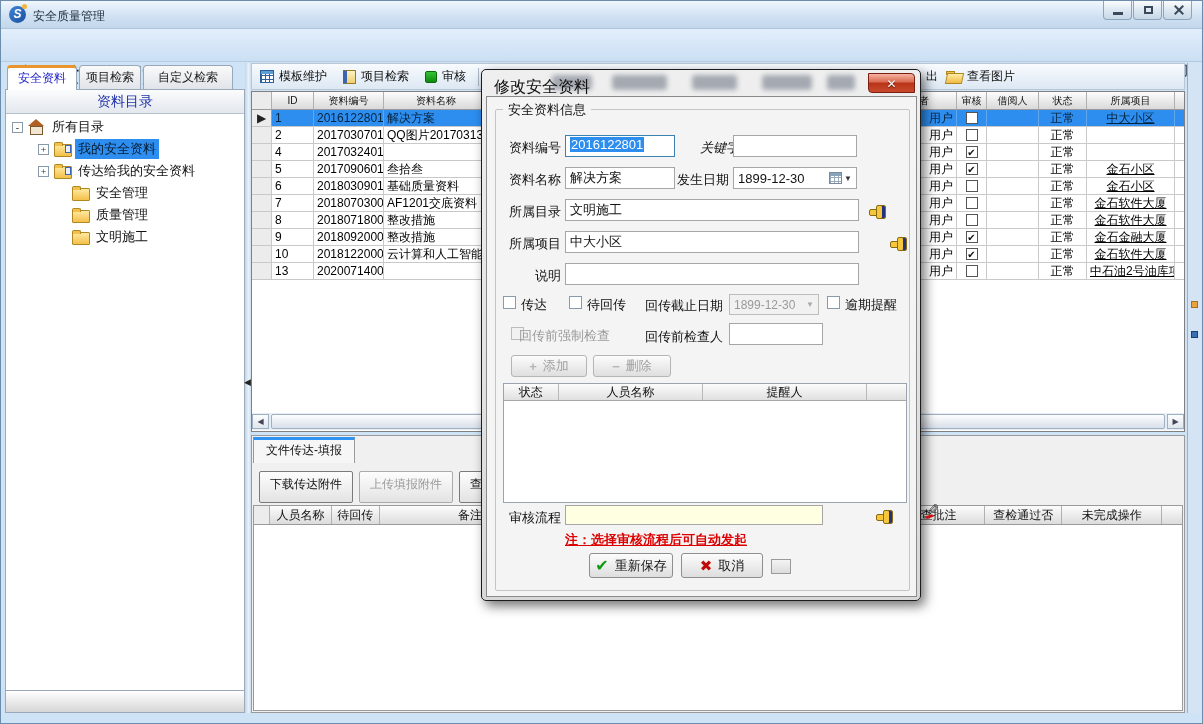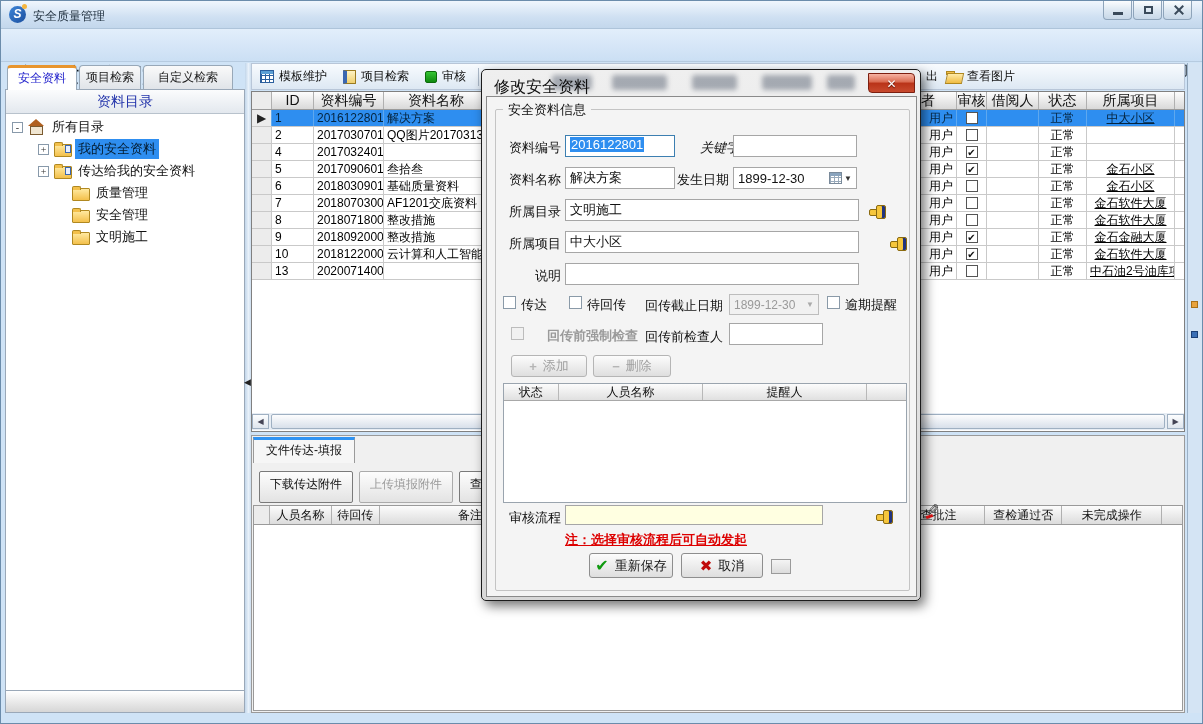--- a/index.html
+++ b/index.html
@@ -84,21 +84,21 @@
   .ic-openfolder { width:16px; height:12px; position:relative; }
   .ic-openfolder::before { content:""; position:absolute; left:0; top:0; width:7px; height:3px;
     background:#f3c04b; border:1px solid #b08820; border-bottom:none; }
   .ic-openfolder::after { content:""; position:absolute; left:0; top:2px; width:15px; height:9px;
     background:linear-gradient(#ffeaa6,#f0bc42); border:1px solid #b08820; transform:skewX(-12deg); }
   .exporttext { font-size:12px; color:#111; }
 
   
   .grid { left:250px; top:90px; width:934px; height:341px; background:#fff; border:1px solid #808080; }
   .ghead { display:flex; height:18px; background:linear-gradient(#fdfdfd,#d9d9d9); border-bottom:1px solid #9a9a9a; }
-  .ghead .gc { font-size:14px; color:#111; text-align:center; line-height:17px; border-right:1px solid #b0b0b0; overflow:hidden; white-space:nowrap; }
+  .ghead .gc { font-size:10px; color:#111; text-align:center; line-height:17px; border-right:1px solid #b0b0b0; overflow:hidden; white-space:nowrap; }
   .grow { display:flex; height:17px; border-bottom:1px solid #c9c9c9; background:#fff; }
   .grow .gc { font-size:12px; color:#000; line-height:16px; border-right:1px solid #c9c9c9; overflow:hidden; white-space:nowrap; padding:0 3px; }
   .gc0{width:20px;background:#ececec;text-align:center;padding:0!important;font-size:9px;color:#222;}
   .gc1{width:42px;} .gc2{width:70px;} .gc3{width:105px;} .gc4{width:383px;}
   .gc5{width:85px;text-align:right;} .gc6{width:30px;text-align:center;padding:0!important;}
   .gc7{width:52px;} .gc8{width:48px;text-align:center;} .gc9{width:88px;text-align:center;} .gc10{width:9px;border-right:none!important;}
   .ghead .gc5,.ghead .gc9 { text-align:center; }
   .grow.sel { background:#2e8ef0; }
   .grow.sel .gc { border-right-color:#5fa8ee; color:#05243e; }
   .grow.sel .gc0 { background:#ececec; color:#222; }
@@ -237,27 +237,27 @@
           <span class="expbox">+</span>
           <span class="ticon i-docs">
             <span class="pg"></span>
           </span>
           <span class="tlabel">传达给我的安全资料</span>
         </div>
 
         <div class="tnode ind2">
           <span class="expbox"></span>
           <span class="ticon i-folder"><span class="pg"></span></span>
-          <span class="tlabel">质量管理</span>
+          <span class="tlabel">安全管理</span>
         </div>
 
         <div class="tnode ind2">
           <span class="expbox"></span>
           <span class="ticon i-folder"><span class="pg"></span></span>
-          <span class="tlabel">安全管理</span>
+          <span class="tlabel">质量管理</span>
         </div>
 
         <div class="tnode ind2">
           <span class="expbox"></span>
           <span class="ticon i-folder"><span class="pg"></span></span>
           <span class="tlabel">文明施工</span>
         </div>
       </div>
   </div>
   <div class="abs lpfoot"></div>
@@ -525,21 +525,21 @@
       <span class="abs cblab" style="left:158px;top:200px;">回传截止日期</span>
       <div class="abs combo dis" style="left:242px;top:197px;width:90px;height:21px;">
         <span class="dtext">1899-12-30</span>
         <span class="ddarrow">▼</span>
       </div>
       <span class="abs cb" style="left:340px;top:199px;"></span>
       <span class="abs cblab" style="left:358px;top:199px;">逾期提醒</span>
 
       
       <span class="abs cb dis" style="left:24px;top:230px;"></span>
-      <span class="abs dlab grey" style="left:60px;top:230px;font-weight:bold;">回传前强制检查</span>
+      <span class="abs dlab grey" style="left:32px;top:230px;">回传前强制检查</span>
       <span class="abs cblab" style="left:158px;top:231px;">回传前检查人</span>
       <input class="abs inp" style="left: 242px; top: 226px; width: 94px; height: 22px;" value="">
 
       
       <div class="abs dbtn dis" style="left:24px;top:258px;width:76px;height:22px;">
         <span class="bico">+</span>
         <span>添加</span>
       </div>
       <div class="abs dbtn dis" style="left:106px;top:258px;width:78px;height:22px;">
         <span class="bico">−</span>

